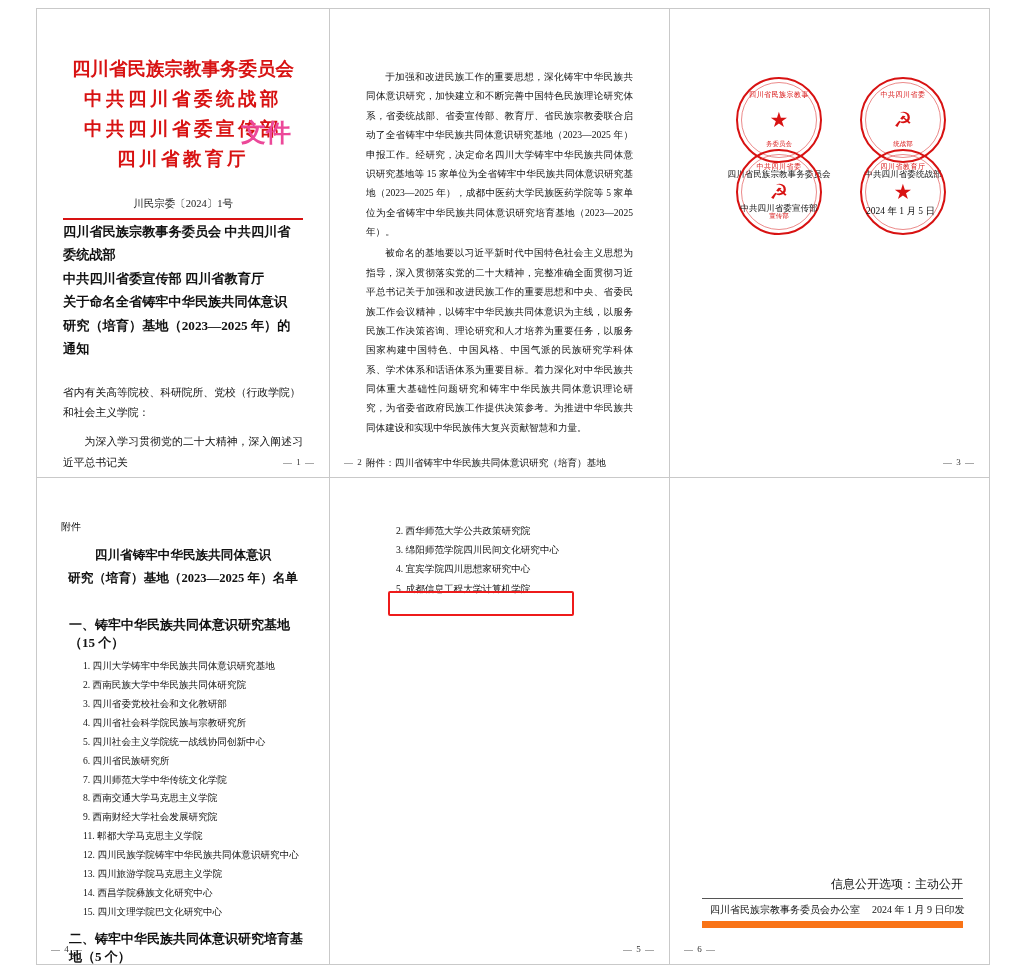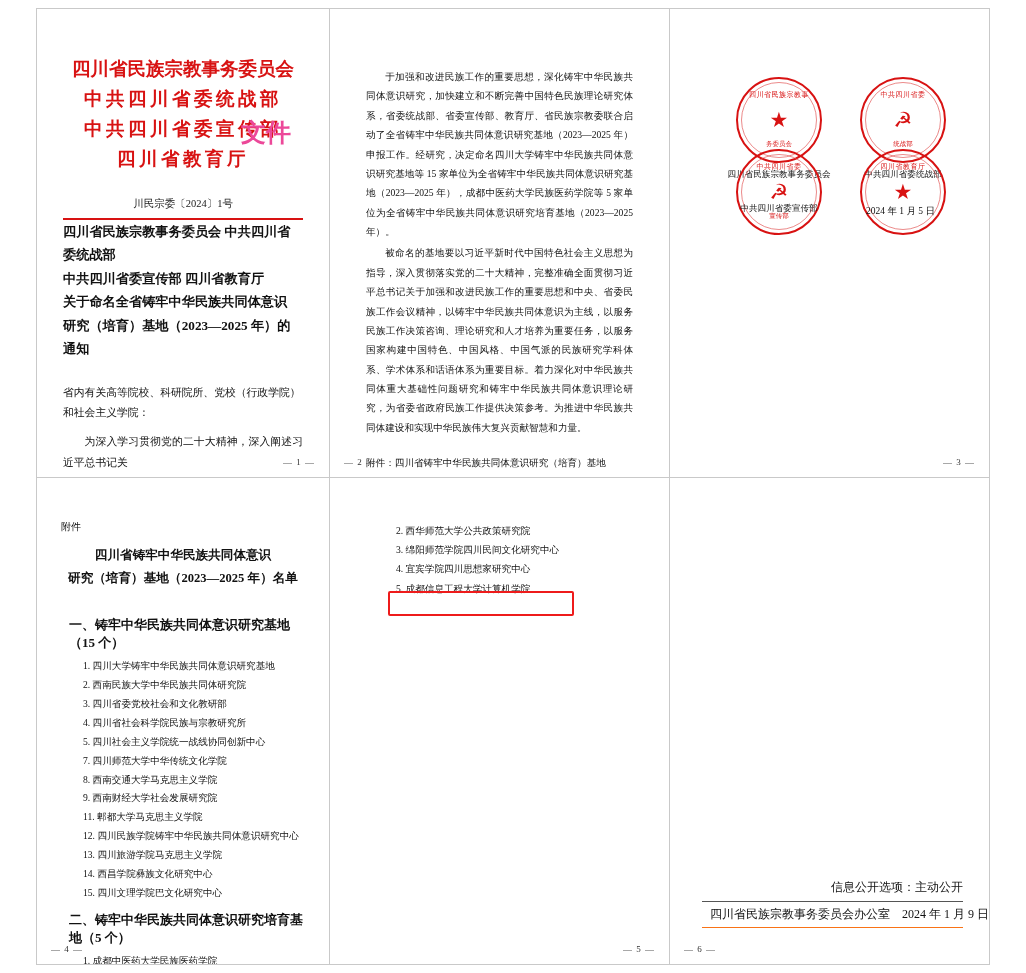--- a/index.html
+++ b/index.html
@@ -251,25 +251,25 @@
     bottom: 36px;
   }
   .foot-line {
     font-size: 12px;
     color: #111;
     padding-bottom: 5px;
     text-align: right;
   }
   .foot-table {
     border-top: 1px solid #555;
-    border-bottom: 1px solid #f97316;
+    border-bottom: 7px solid #f97316;
     display: flex;
     align-items: center;
     padding: 4px 2px;
-    font-size: 12px;
+    font-size: 10px;
     color: #111;
   }
   .foot-table .sep {
     width: 1px;
     align-self: stretch;
     background: #555;
   }
   .foot-cell { padding: 0 6px; white-space: nowrap; }
 </style>
 </head>
@@ -353,20 +353,21 @@
           <div>四川省铸牢中华民族共同体意识</div>
           <div>研究（培育）基地（2023—2025 年）名单</div>
         </div>
 
         <div class="sec-head">一、铸牢中华民族共同体意识研究基地（15 个）</div>
         <div class="li">1. 四川大学铸牢中华民族共同体意识研究基地</div>
         <div class="li">2. 西南民族大学中华民族共同体研究院</div>
         <div class="li">3. 四川省委党校社会和文化教研部</div>
         <div class="li">4. 四川省社会科学院民族与宗教研究所</div>
         <div class="li">5. 四川社会主义学院统一战线协同创新中心</div>
+        <div class="li">6. 四川省民族研究所</div>
         <div class="li">7. 四川师范大学中华传统文化学院</div>
         <div class="li">8. 西南交通大学马克思主义学院</div>
         <div class="li">9. 西南财经大学社会发展研究院</div>
         <div class="li">11. 郫都大学马克思主义学院</div>
         <div class="li">12. 四川民族学院铸牢中华民族共同体意识研究中心</div>
         <div class="li">13. 四川旅游学院马克思主义学院</div>
         <div class="li">14. 西昌学院彝族文化研究中心</div>
         <div class="li">15. 四川文理学院巴文化研究中心</div>
 
         <div class="sec-head">二、铸牢中华民族共同体意识研究培育基地（5 个）</div>

